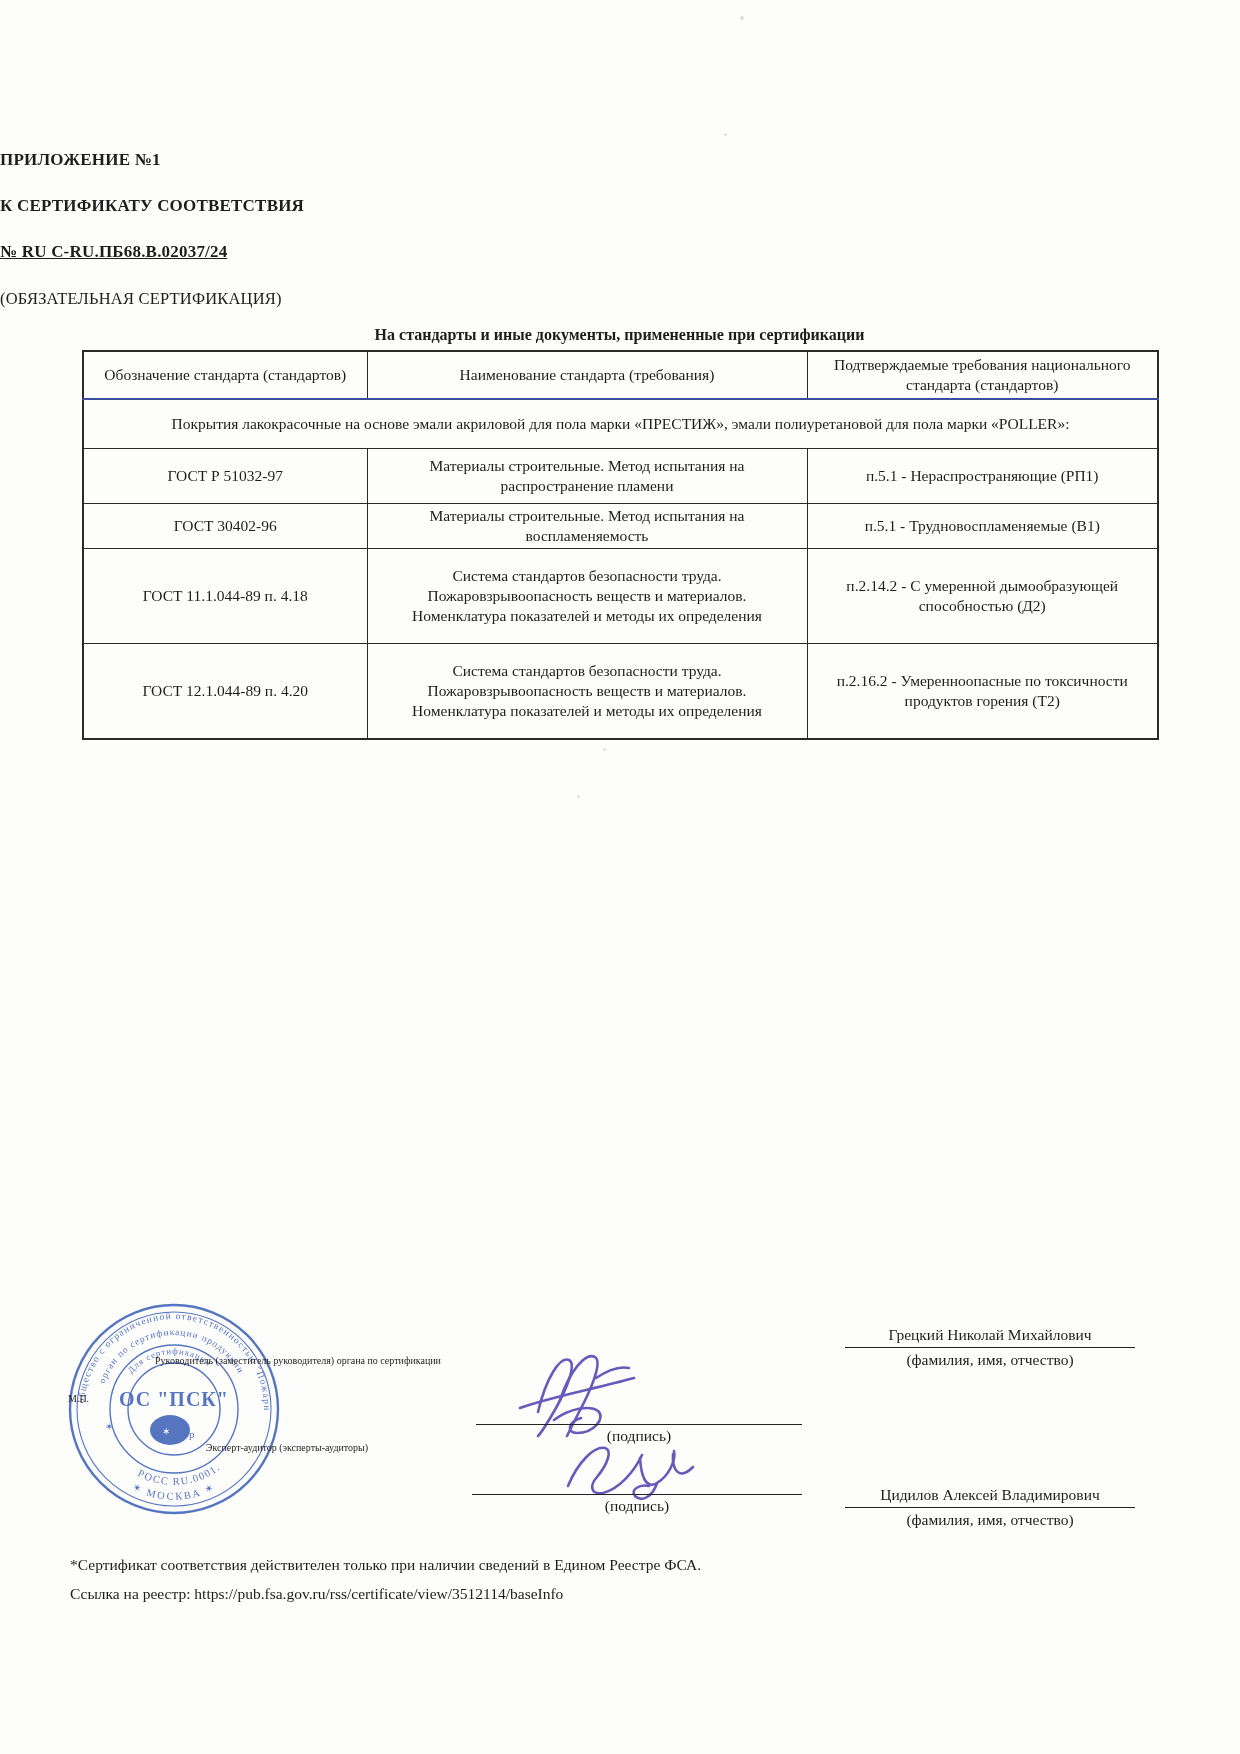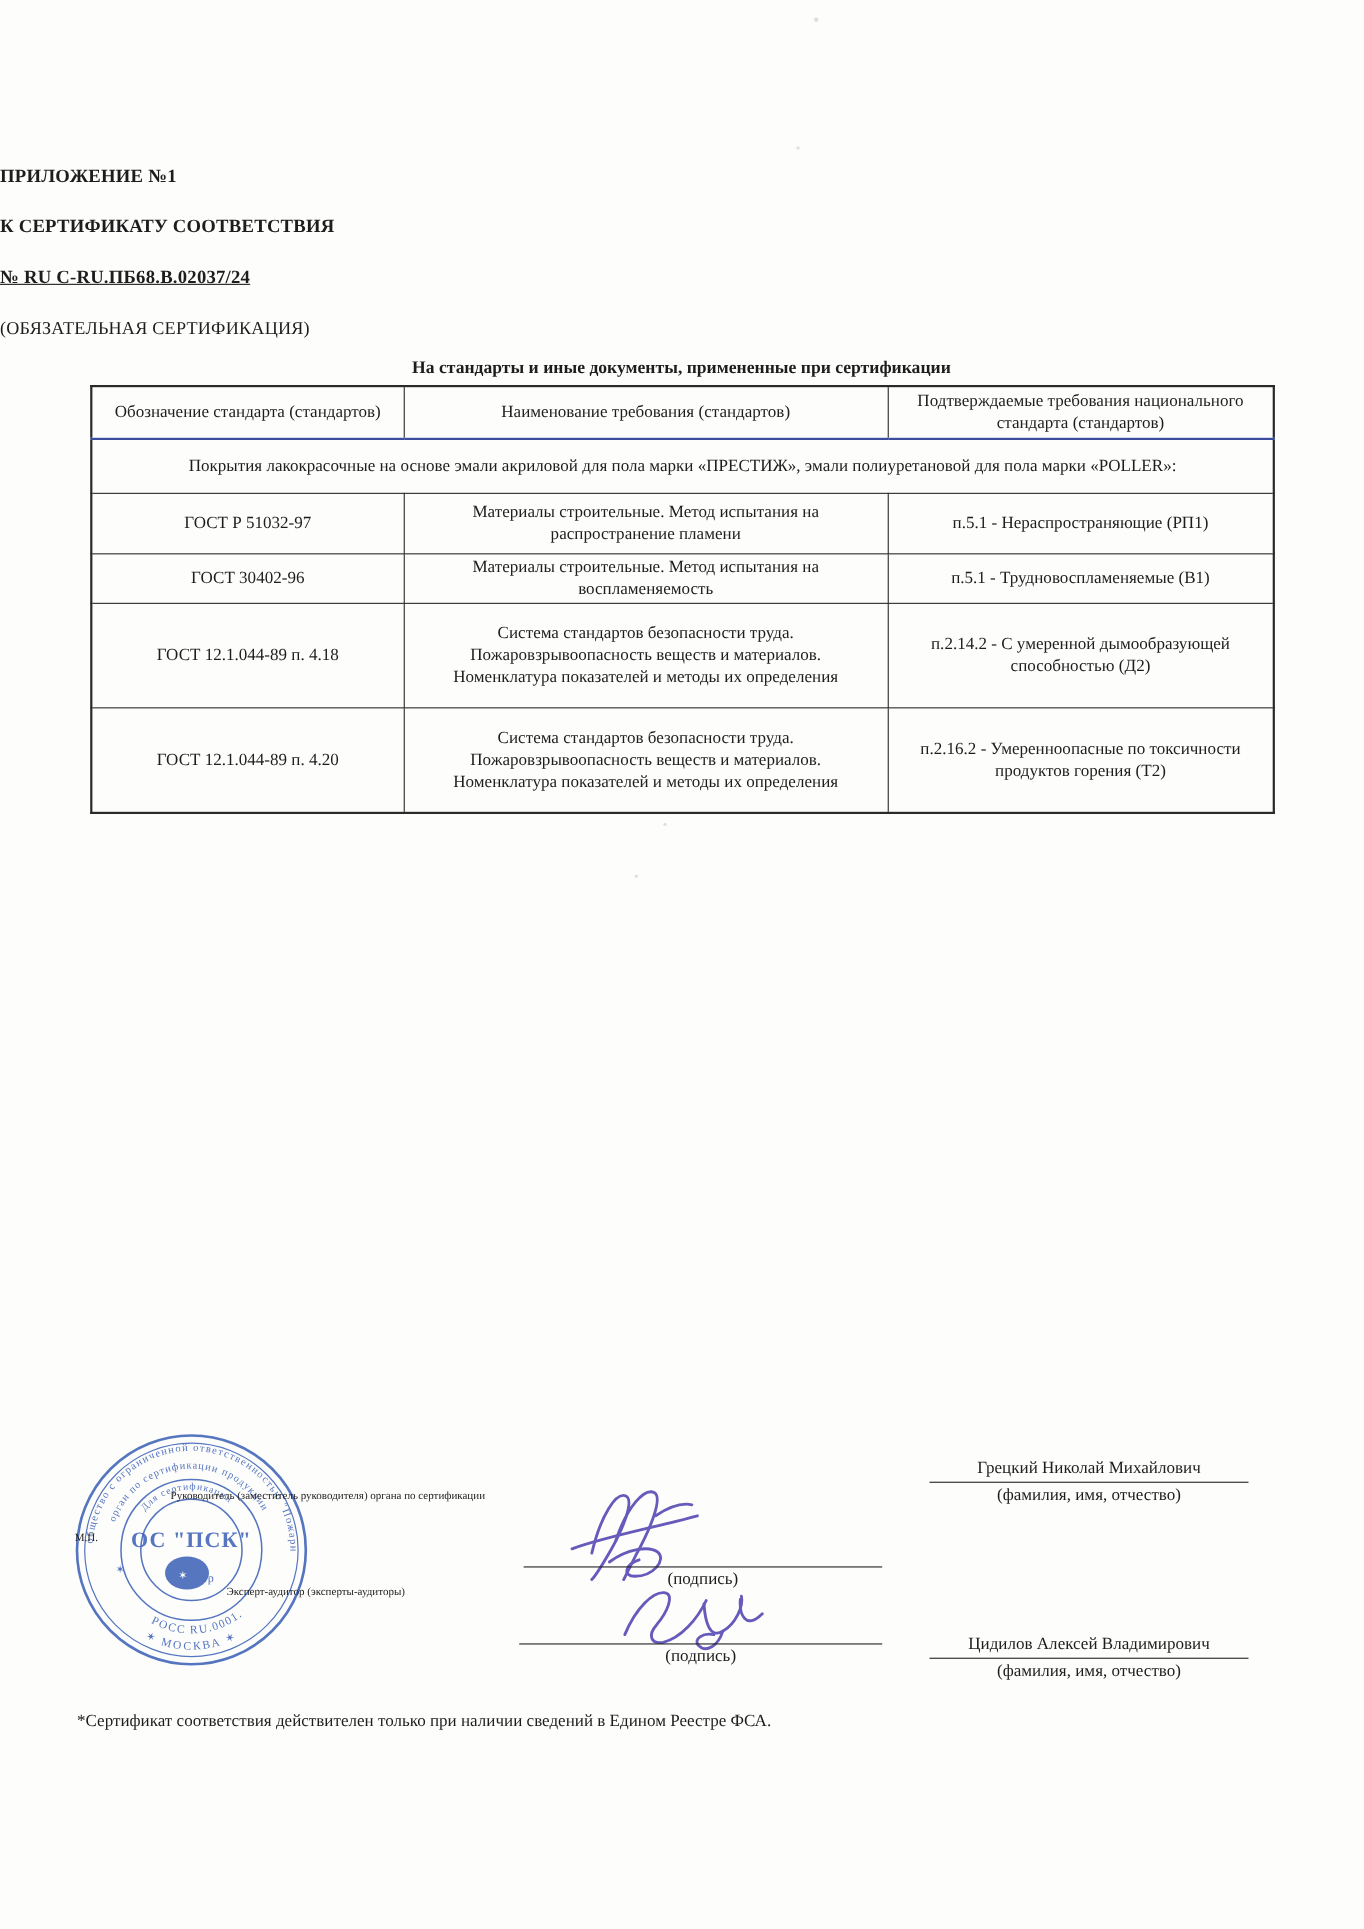--- a/index.html
+++ b/index.html
@@ -54,21 +54,21 @@
 
   <table class="std">
     <colgroup>
         <col style="width:284px">
         <col style="width:440px">
         <col style="width:351px">
       </colgroup>
     <tbody>
         <tr class="hdr">
       <td>Обозначение стандарта (стандартов)</td>
-      <td>Наименование требования (стандартов)</td>
+      <td>Наименование стандарта (требования)</td>
       <td>Подтверждаемые требования национального стандарта (стандартов)</td>
     </tr>
     <tr class="prod">
       <td colspan="3">
         <div style="max-width:980px;margin:0 auto;">Покрытия лакокрасочные на основе эмали акриловой для пола марки «ПРЕСТИЖ», эмали полиуретановой для пола марки «POLLER»:</div>
       </td>
     </tr>
     <tr class="r1">
       <td>ГОСТ Р 51032-97</td>
       <td>
@@ -81,21 +81,21 @@
     <tr class="r2">
       <td>ГОСТ 30402-96</td>
       <td>
             <div class="name-inner">Материалы строительные. Метод испытания на воспламеняемость</div>
           </td>
       <td>
             <div class="req-inner">п.5.1 - Трудновоспламеняемые (В1)</div>
           </td>
     </tr>
     <tr class="r3">
-      <td>ГОСТ 12.1.044-89 п. 4.18</td>
+      <td>ГОСТ 11.1.044-89 п. 4.18</td>
       <td>
             <div class="name-inner">Система стандартов безопасности труда. Пожаровзрывоопасность веществ и материалов. Номенклатура показателей и методы их определения</div>
           </td>
       <td>
             <div class="req-inner">п.2.14.2 - С умеренной дымообразующей способностью (Д2)</div>
           </td>
     </tr>
     <tr class="r4">
       <td>ГОСТ 12.1.044-89 п. 4.20</td>
       <td>
@@ -181,15 +181,16 @@
   <div class="abs sigline" style="left:472px;top:1494px;width:330px;">
     <span>(подпись)</span>
   </div>
   <div class="abs nameline" style="left:845px;top:1474px;width:290px;margin-top:12px;">
     <div class="nm">Цидилов Алексей Владимирович</div>
     <div class="cap">(фамилия, имя, отчество)</div>
   </div>
 
   <div class="abs footer">
     <div>*Сертификат соответствия действителен только при наличии сведений в Едином Реестре ФСА.</div>
+    <div>Ссылка на реестр: https://pub.fsa.gov.ru/rss/certificate/view/3512114/baseInfo</div>
   </div>
 
 </div>
 
 </body></html>

